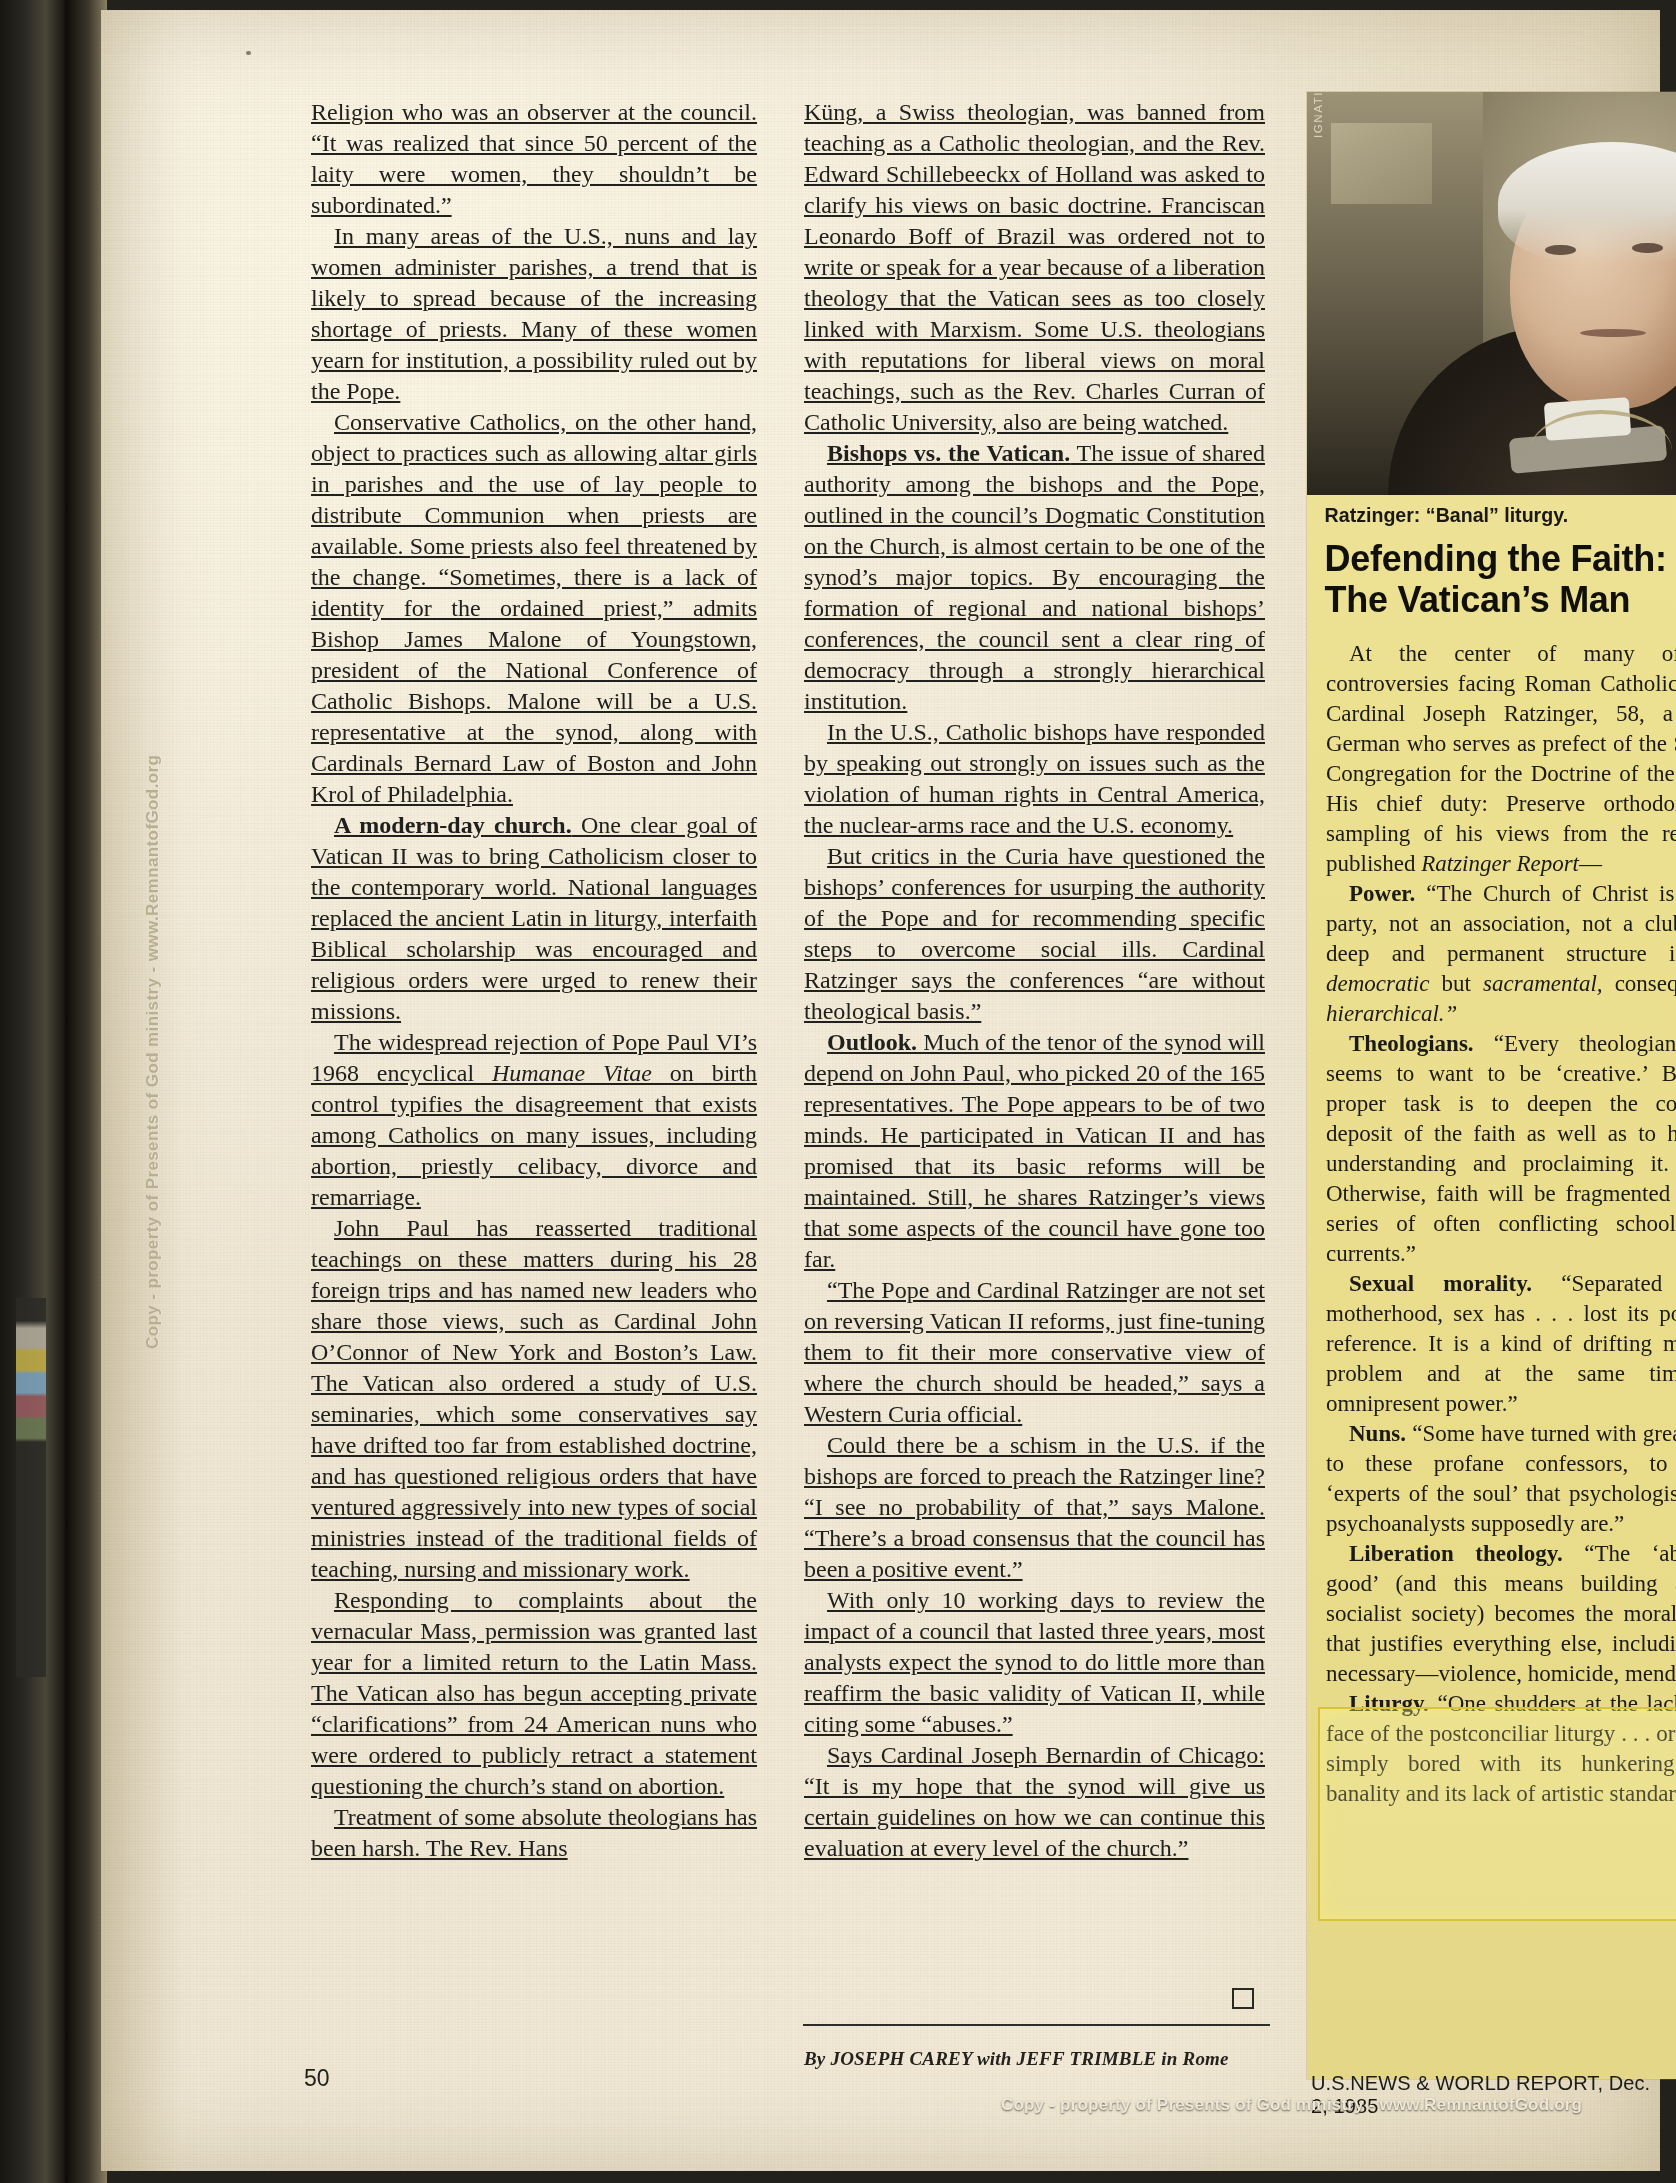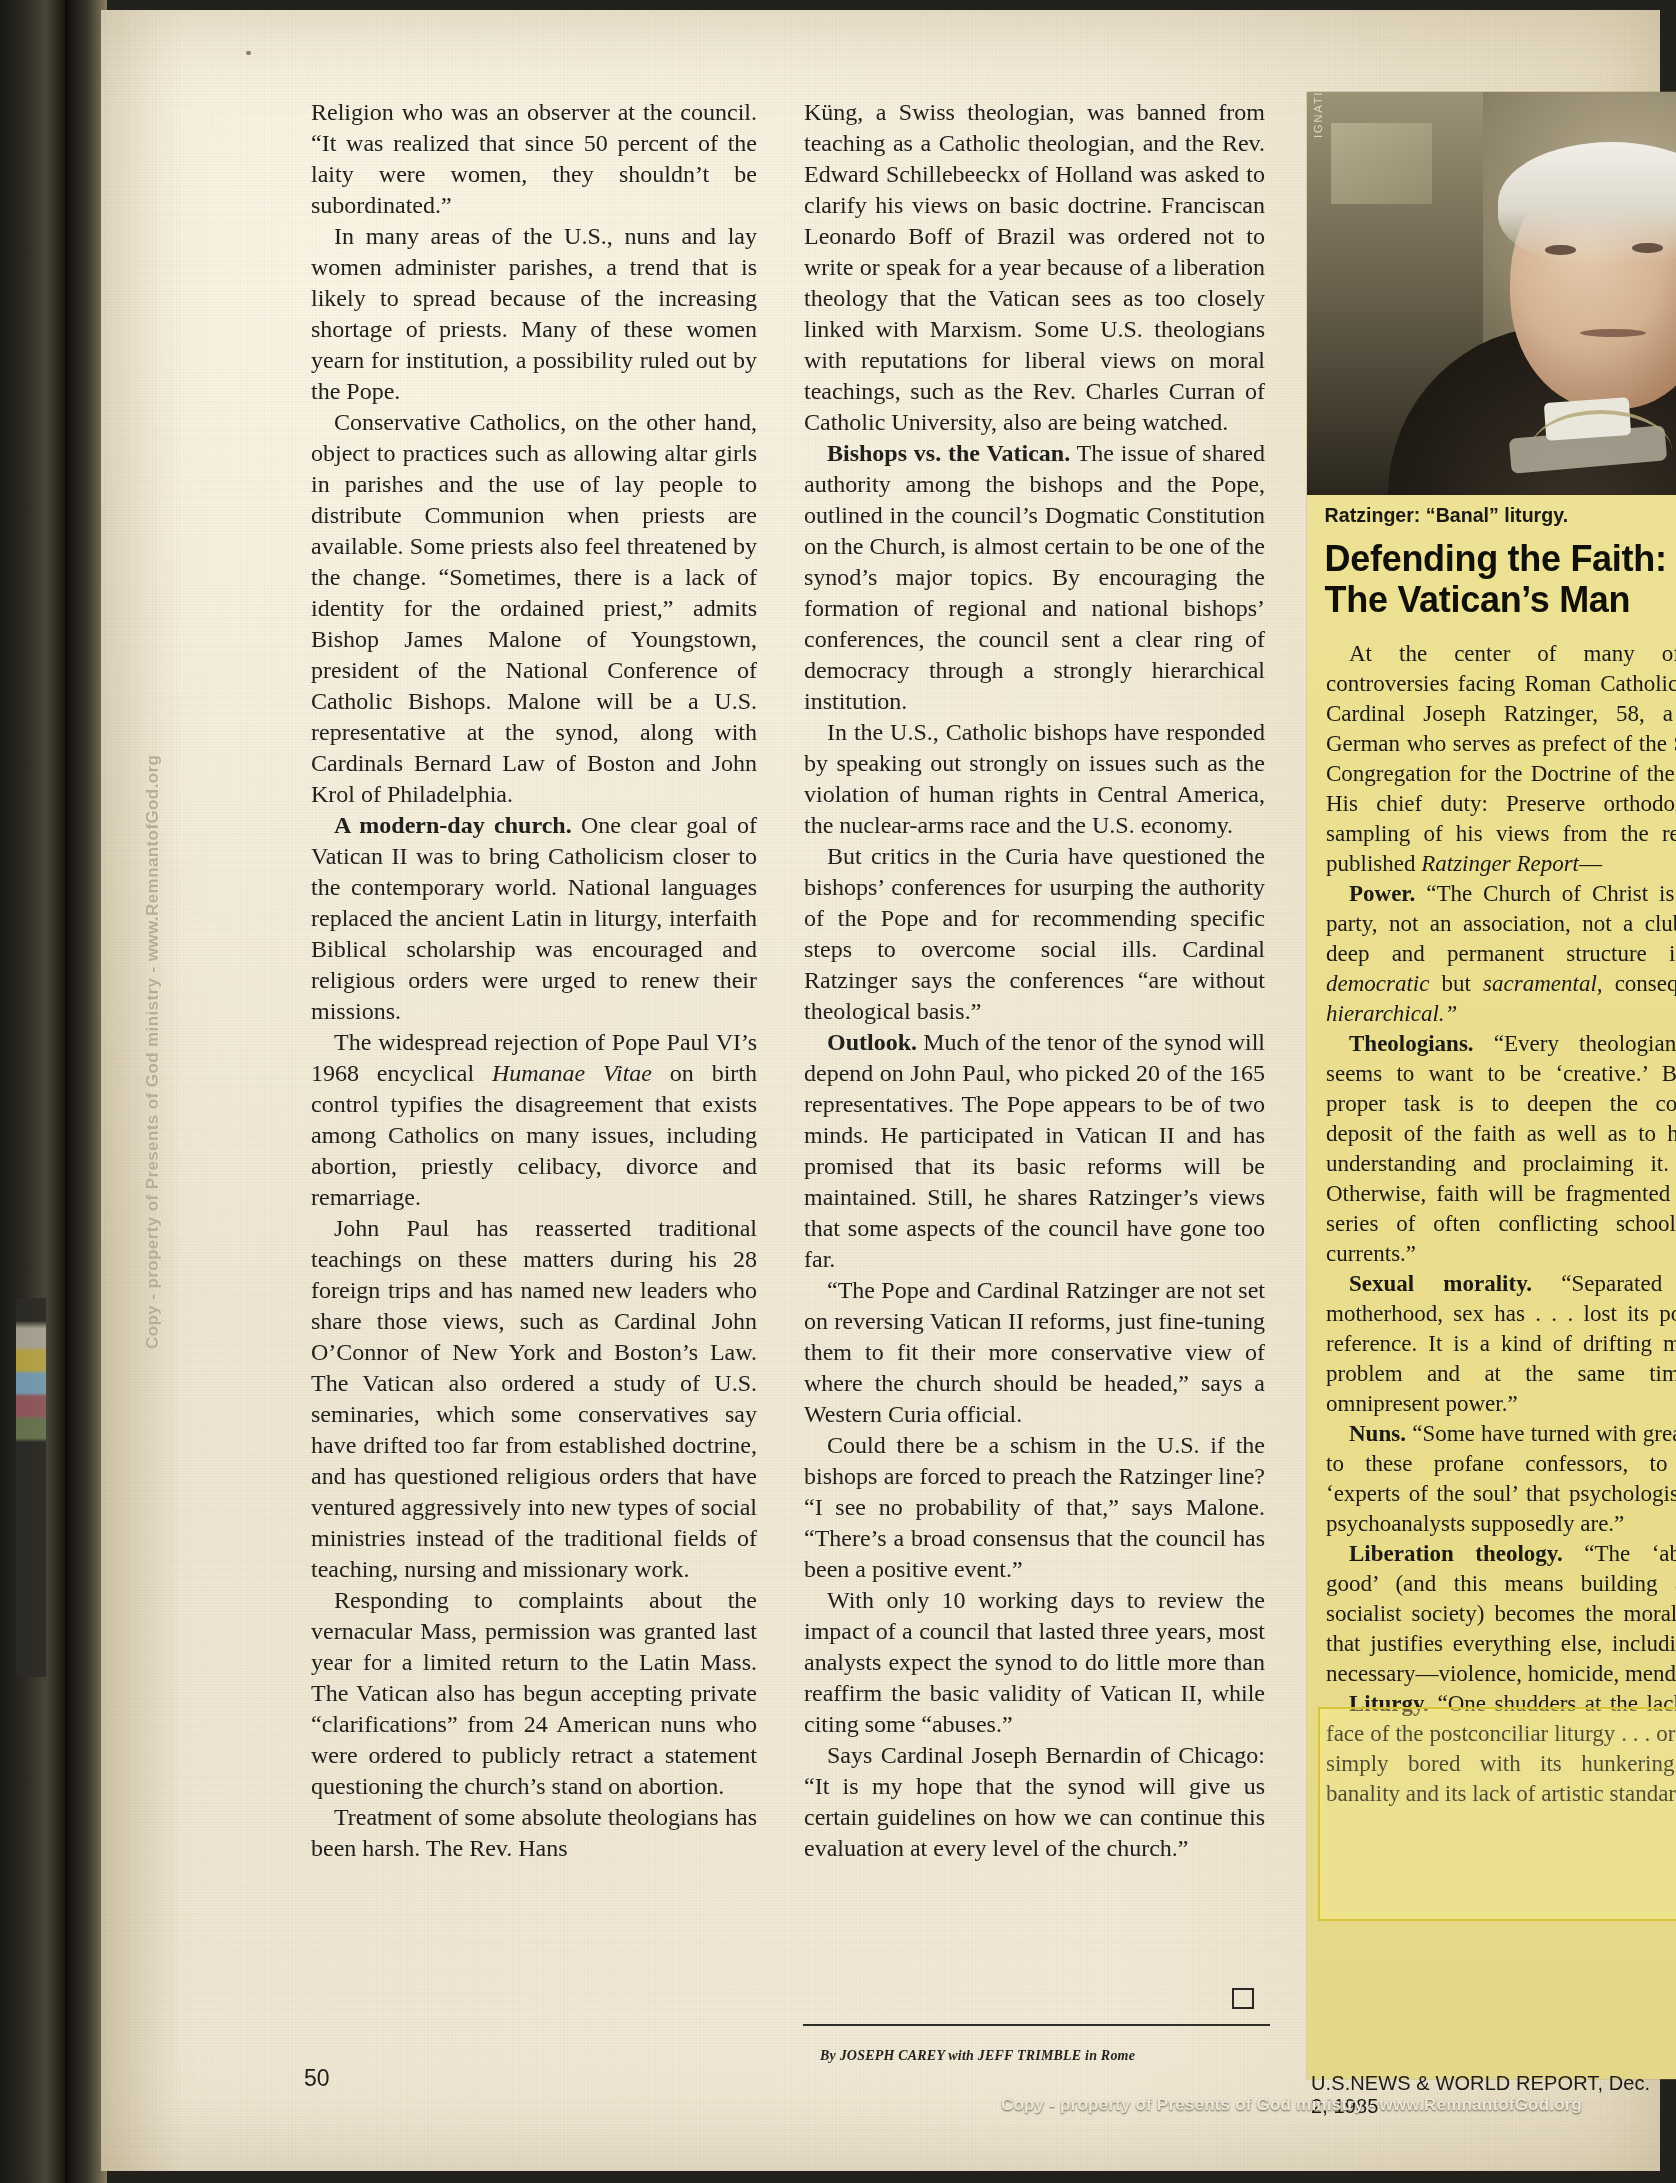--- a/index.html
+++ b/index.html
@@ -113,39 +113,38 @@
     position: absolute;
     top: 87px;
     font-size: 24px;
     line-height: 31px;
     color: #20201d;
     text-align: justify;
     text-justify: inter-word;
     -webkit-hyphens: none;
     hyphens: none;
   }
-  .col p { margin: 0; text-indent: 23px; }
+  .col p { margin: 0; text-indent: 23px; text-decoration: underline; }
   .col p.first { text-indent: 0; }
   .col b { font-weight: bold; }
   .col i { font-style: italic; }
 
   #col1 { left: 210px;  width: 446px; }
   #col2 { left: 703px; width: 461px; }
 
   #byline {
     position: absolute;
     left: 703px;
     top: 2038px;
     width: 473px;
-    font-size: 14px;
+    font-size: 19px;
     font-style: italic;
     font-weight: bold;
     letter-spacing: 0.2px;
     color: #23221e;
-    margin-left: 16px;
   }
   #end-square {
     position: absolute;
     left: 1131px;
     top: 1978px;
     width: 17.6px;
     height: 17.6px;
     border: 2px solid #2a2823;
   }
   #col2-rule {

